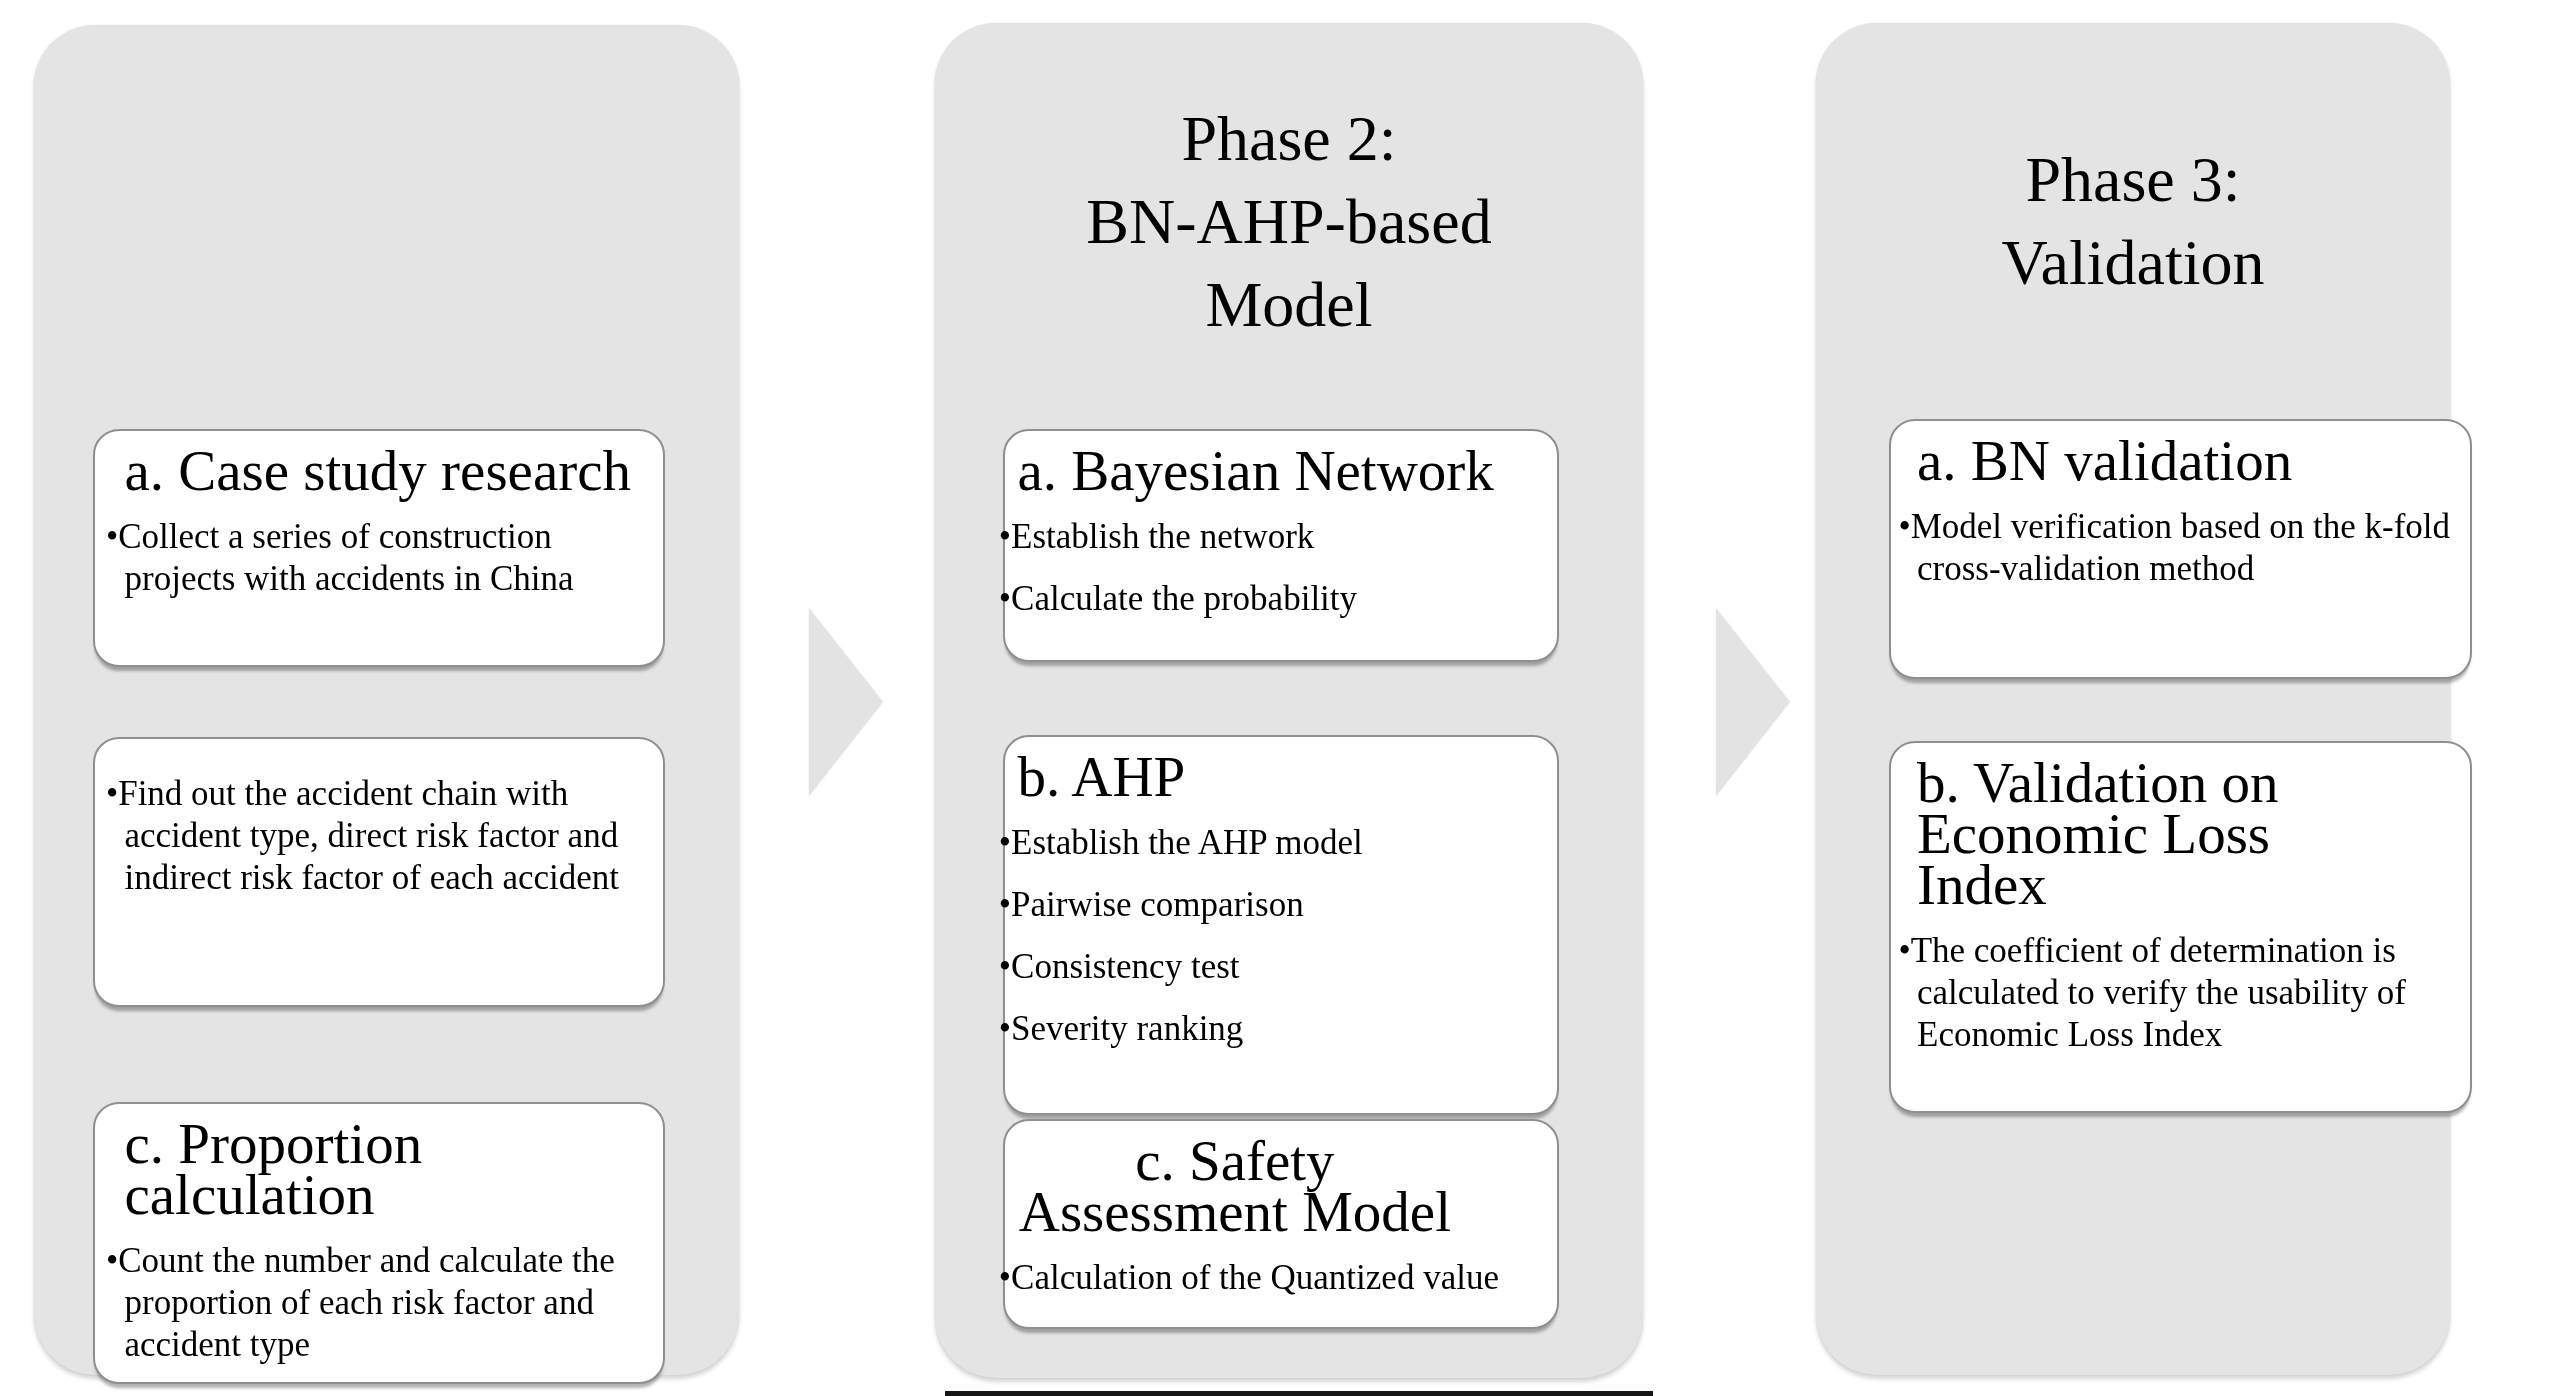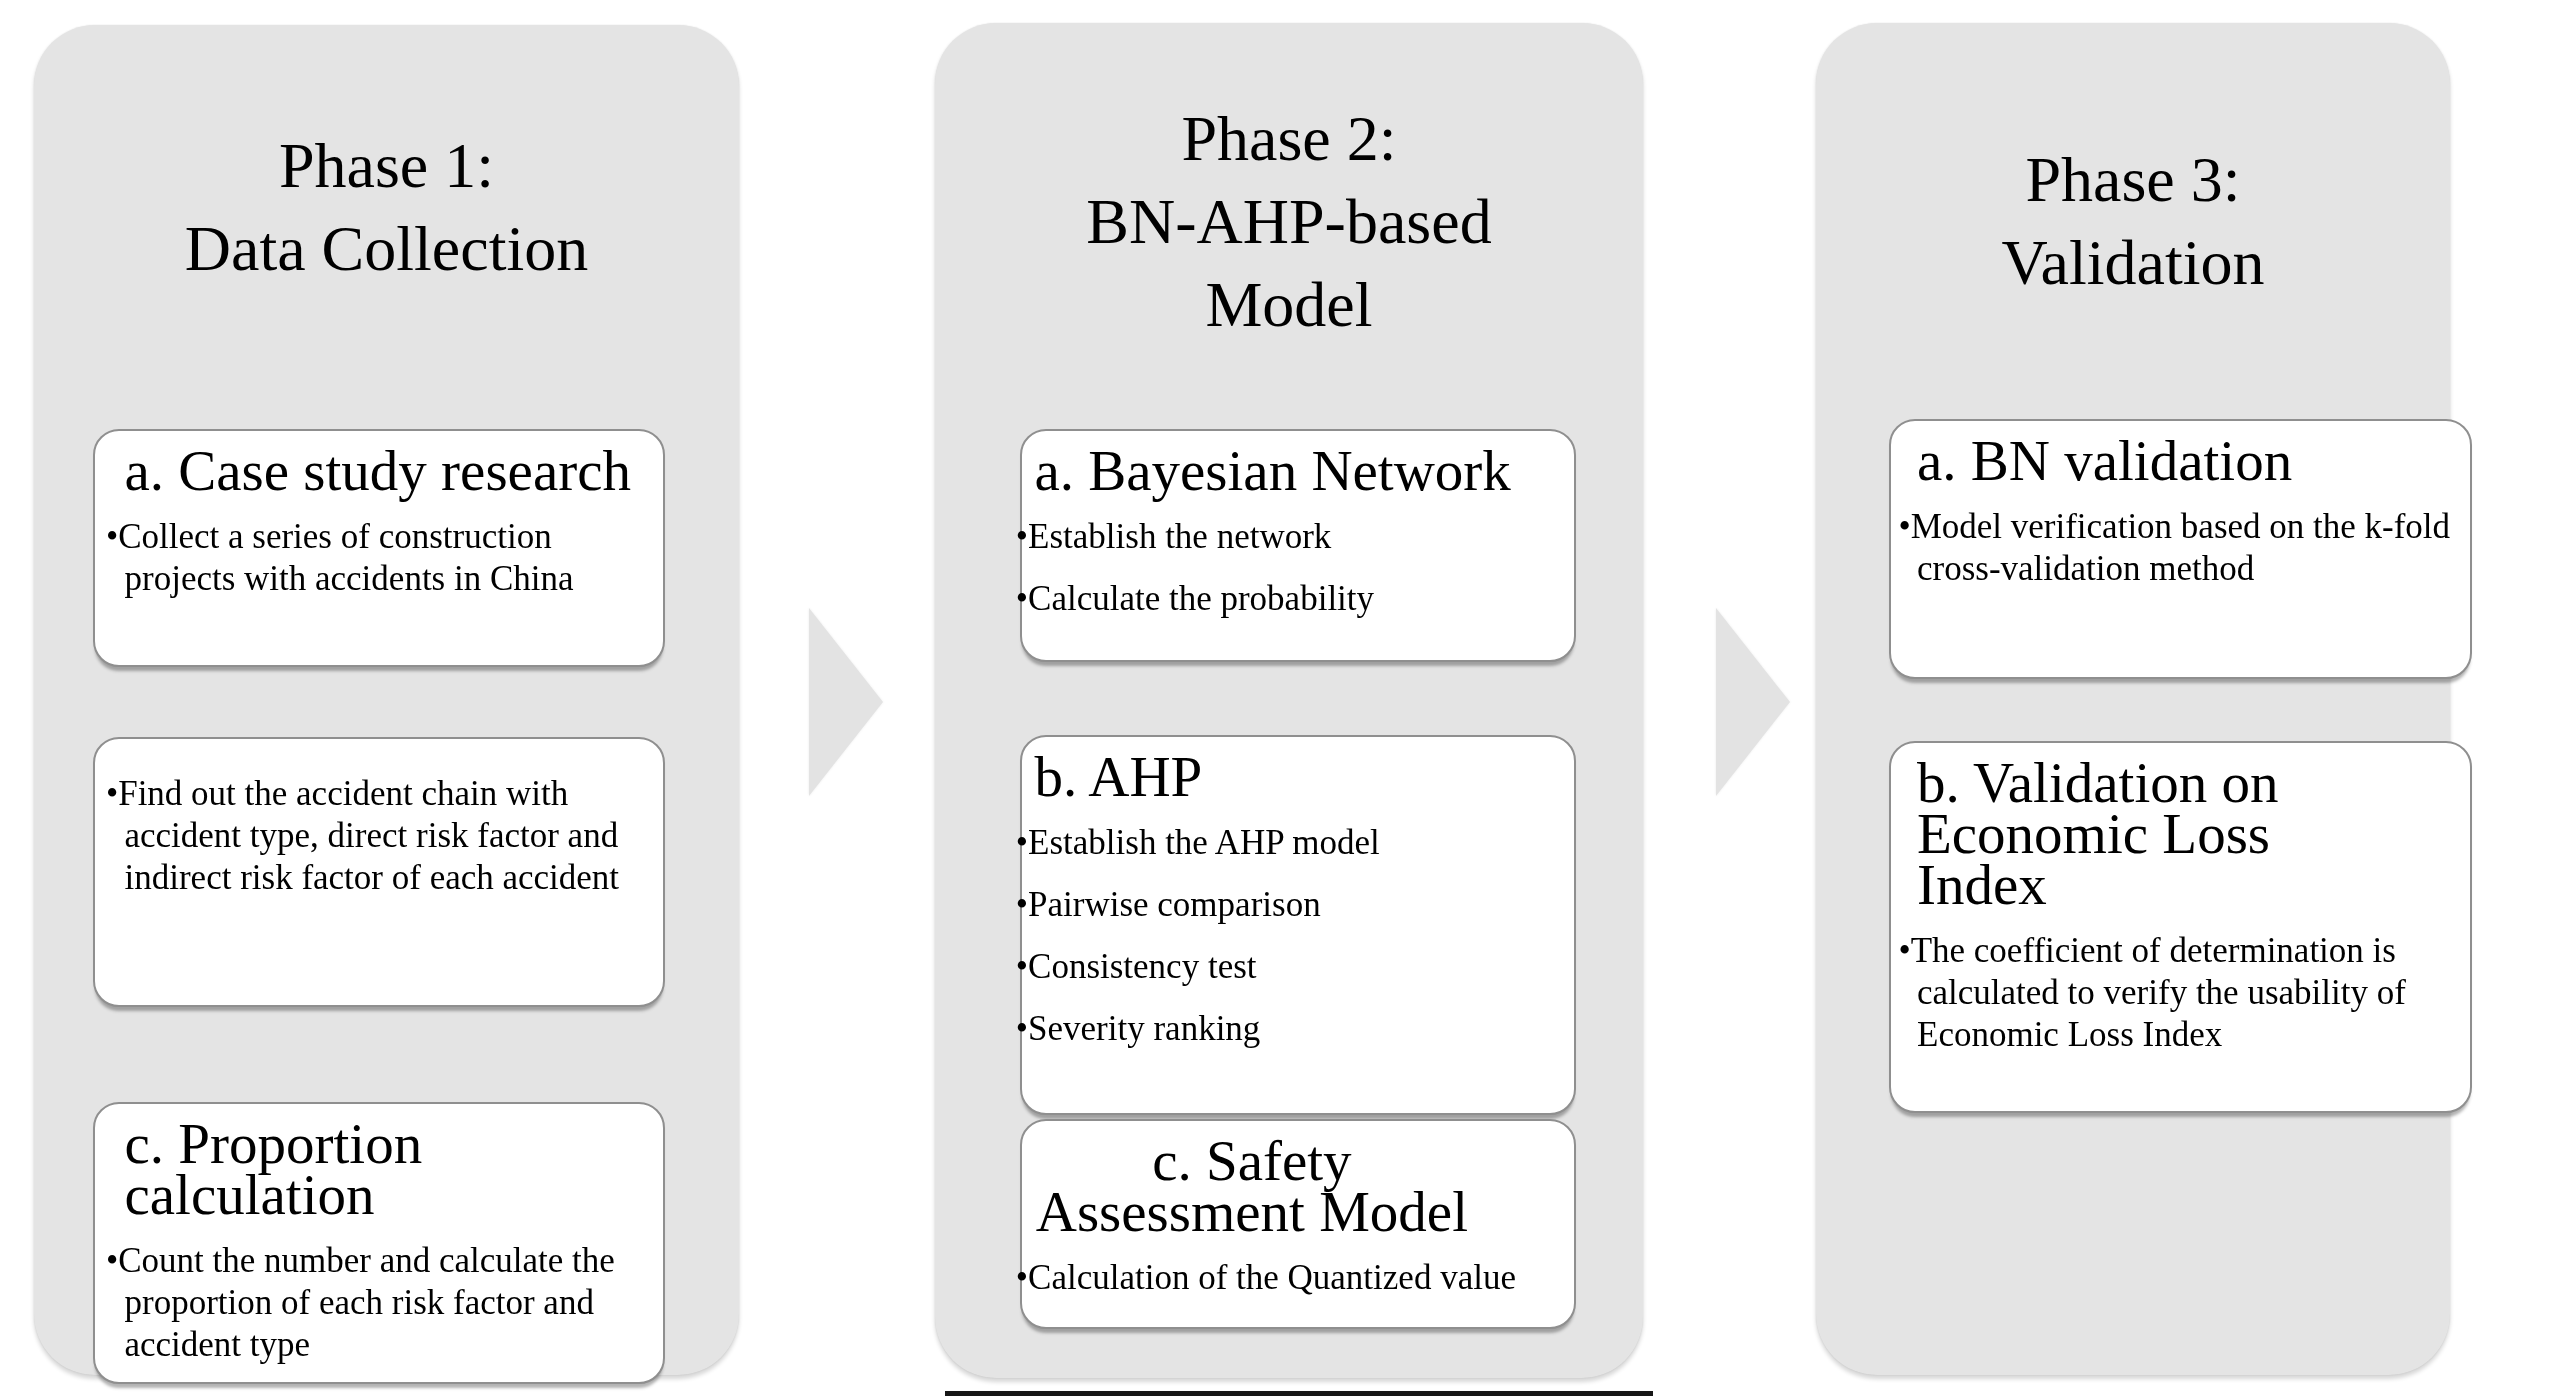--- a/index.html
+++ b/index.html
@@ -47,21 +47,21 @@
     border:2.3px solid var(--box-border,#8f8f8f);
     border-radius:26px;
     box-shadow:0 5.4px 3.1px -2.3px rgba(0,0,0,.30);
     padding:14px 6.2px 0 29.5px;
   }
   .p1 .box{left:59px;width:572px;padding-left:29.5px;}
   .p1 .box.ba{top:404px; height:238px;}
   .p1 .box.bb{top:712px; height:270px;}
   .p1 .box.bc{top:1077px;height:282px;}
 
-  .p2 .box{left:68px;width:556px;padding-left:12.4px;margin-left:17px;}
+  .p2 .box{left:68px;width:556px;padding-left:12.4px;}
   .p2 .box.ba{top:406px; height:233px;}
   .p2 .box.bb{top:712px; height:380px;}
   .p2 .box.bc{top:1096px;height:210px;}
 
   .p3 .box{left:73px;width:583px;padding-left:26px;}
   .p3 .box.ba{top:396px; height:260px;}
   .p3 .box.bb{top:718px; height:372px;}
 
   .bh{
     font-size:57px;
@@ -96,24 +96,20 @@
     width:708px;height:5.4px;
     background:var(--bottom-edge,#161616);
   }
 </style>
 </head>
 <body>
 
 <div class="stage">
 
   <section class="panel p1">
-    <div class="ptitle">
-      <div>Phase 1:</div>
-      <div>Data Collection</div>
-    </div>
 
     <div class="box ba">
       <div class="bh">a. Case study research</div>
       <div class="bullet">•Collect a series of construction projects with accidents in China</div>
     </div>
 
     <div class="box bb">
       <div class="bullet">•Find out the accident chain with accident type, direct risk factor and indirect risk factor of each accident</div>
     </div>
 

